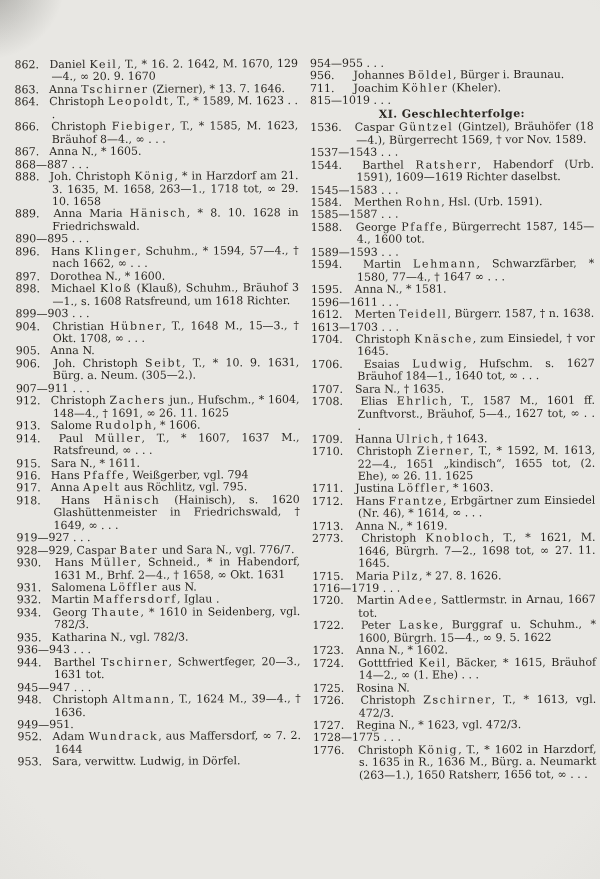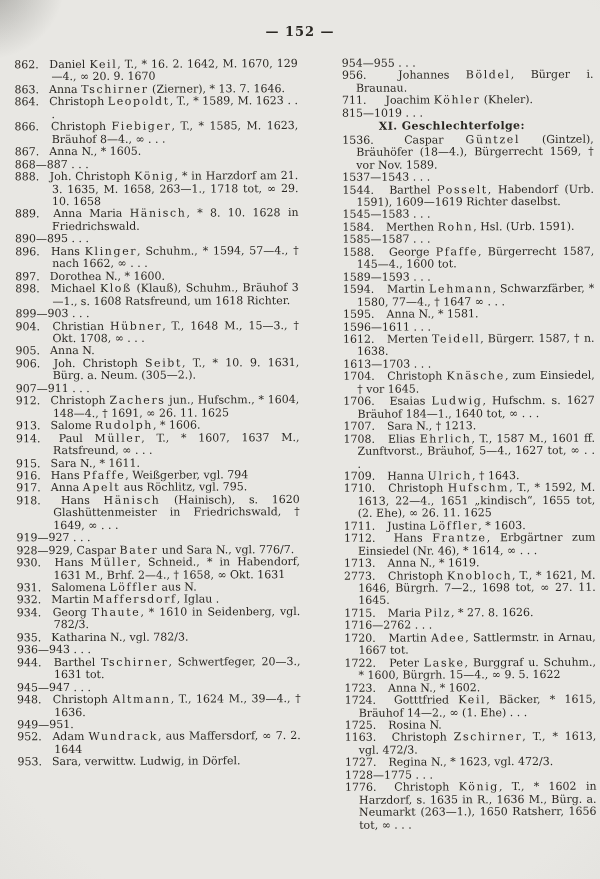--- a/index.html
+++ b/index.html
@@ -26,32 +26,31 @@
   }
   .col{
     flex:1;min-width:0;
     font-size:11px;line-height:12.45px;
     text-align:justify;
     text-rendering:optimizeLegibility;
   }
   .entry{padding-left:37px;text-indent:-37px;}
   .col-right .entry{padding-left:46px;text-indent:-46px;}
   .num{display:inline-block;min-width:31px;text-indent:0;}
-  .col-right .num{min-width:40px;margin-left:32px;}
+  .col-right .num{min-width:40px;}
   .gesperrt{letter-spacing:1.6px;}
   .sec-heading{
     text-align:center;font-weight:bold;letter-spacing:.4px;
     margin:1px 0;text-indent:0;
   }
 </style>
 </head>
 <body>
 
 <div class="page">
-  <div class="pagenum">— 152 —</div>
   <div class="cols">
     <div class="col col-left" id="col-left">
         <div class="entry"><span class="num">862.</span> <span>Daniel <span class="gesperrt">Keil</span>, T., * 16. 2. 1642, M. 1670, 129—4., ∞ 20. 9. 1670</span></div>
         <div class="entry"><span class="num">863.</span> <span>Anna <span class="gesperrt">Tschirner</span> (Zierner), * 13. 7. 1646.</span></div>
         <div class="entry"><span class="num">864.</span> <span>Christoph <span class="gesperrt">Leopoldt</span>, T., * 1589, M. 1623 . . .</span></div>
         <div class="entry"><span class="num">866.</span> <span>Christoph <span class="gesperrt">Fiebiger</span>, T., * 1585, M. 1623, Bräuhof 8—4., ∞ . . .</span></div>
         <div class="entry"><span class="num">867.</span> <span>Anna N., * 1605.</span></div>
         <div class="entry"><span class="num">868—887</span> <span> . . .</span></div>
         <div class="entry"><span class="num">888.</span> <span>Joh. Christoph <span class="gesperrt">König</span>, * in Harzdorf am 21. 3. 1635, M. 1658, 263—1., 1718 tot, ∞ 29. 10. 1658</span></div>
         <div class="entry"><span class="num">889.</span> <span>Anna Maria <span class="gesperrt">Hänisch</span>, * 8. 10. 1628 in Friedrichswald.</span></div>
@@ -87,47 +86,47 @@
         <div class="entry"><span class="num">953.</span> <span>Sara, verwittw. Ludwig, in Dörfel.</span></div>
       </div>
     <div class="col col-right" id="col-right">
         <div class="entry"><span class="num">954—955</span> <span> . . .</span></div>
         <div class="entry"><span class="num">956.</span> <span>Johannes <span class="gesperrt">Böldel</span>, Bürger i. Braunau.</span></div>
         <div class="entry"><span class="num">711.</span> <span>Joachim <span class="gesperrt">Köhler</span> (Kheler).</span></div>
         <div class="entry"><span class="num">815—1019</span> <span> . . .</span></div>
         <div class="sec-heading">XI. Geschlechterfolge:</div>
         <div class="entry"><span class="num">1536.</span> <span>Caspar <span class="gesperrt">Güntzel</span> (Gintzel), Bräuhöfer (18—4.), Bürgerrecht 1569, † vor Nov. 1589.</span></div>
         <div class="entry"><span class="num">1537—1543</span> <span> . . .</span></div>
-        <div class="entry"><span class="num">1544.</span> <span>Barthel <span class="gesperrt">Posselt</span>, Habendorf (Urb. 1591), 1609—1619 Richter daselbst.</span></div>
+        <div class="entry"><span class="num">1544.</span> <span>Barthel <span class="gesperrt">Ratsherr</span>, Habendorf (Urb. 1591), 1609—1619 Richter daselbst.</span></div>
         <div class="entry"><span class="num">1545—1583</span> <span> . . .</span></div>
         <div class="entry"><span class="num">1584.</span> <span>Merthen <span class="gesperrt">Rohn</span>, Hsl. (Urb. 1591).</span></div>
         <div class="entry"><span class="num">1585—1587</span> <span> . . .</span></div>
         <div class="entry"><span class="num">1588.</span> <span>George <span class="gesperrt">Pfaffe</span>, Bürgerrecht 1587, 145—4., 1600 tot.</span></div>
         <div class="entry"><span class="num">1589—1593</span> <span> . . .</span></div>
         <div class="entry"><span class="num">1594.</span> <span>Martin <span class="gesperrt">Lehmann</span>, Schwarzfärber, * 1580, 77—4., † 1647 ∞ . . .</span></div>
         <div class="entry"><span class="num">1595.</span> <span>Anna N., * 1581.</span></div>
         <div class="entry"><span class="num">1596—1611</span> <span> . . .</span></div>
         <div class="entry"><span class="num">1612.</span> <span>Merten <span class="gesperrt">Teidell</span>, Bürgerr. 1587, † n. 1638.</span></div>
         <div class="entry"><span class="num">1613—1703</span> <span> . . .</span></div>
         <div class="entry"><span class="num">1704.</span> <span>Christoph <span class="gesperrt">Knäsche</span>, zum Einsiedel, † vor 1645.</span></div>
         <div class="entry"><span class="num">1706.</span> <span>Esaias <span class="gesperrt">Ludwig</span>, Hufschm. s. 1627 Bräuhof 184—1., 1640 tot, ∞ . . .</span></div>
-        <div class="entry"><span class="num">1707.</span> <span>Sara N., † 1213.</span></div>
+        <div class="entry"><span class="num">1707.</span> <span>Sara N., † 1635.</span></div>
         <div class="entry"><span class="num">1708.</span> <span>Elias <span class="gesperrt">Ehrlich</span>, T., 1587 M., 1601 ff. Zunftvorst., Bräuhof, 5—4., 1627 tot, ∞ . . .</span></div>
         <div class="entry"><span class="num">1709.</span> <span>Hanna <span class="gesperrt">Ulrich</span>, † 1643.</span></div>
-        <div class="entry"><span class="num">1710.</span> <span>Christoph <span class="gesperrt">Hufschm</span>, T., * 1592, M. 1613, 22—4., 1651 „kindisch“, 1655 tot, (2. Ehe), ∞ 26. 11. 1625</span></div>
+        <div class="entry"><span class="num">1710.</span> <span>Christoph <span class="gesperrt">Zierner</span>, T., * 1592, M. 1613, 22—4., 1651 „kindisch“, 1655 tot, (2. Ehe), ∞ 26. 11. 1625</span></div>
         <div class="entry"><span class="num">1711.</span> <span>Justina <span class="gesperrt">Löffler</span>, * 1603.</span></div>
         <div class="entry"><span class="num">1712.</span> <span>Hans <span class="gesperrt">Frantze</span>, Erbgärtner zum Einsiedel (Nr. 46), * 1614, ∞ . . .</span></div>
         <div class="entry"><span class="num">1713.</span> <span>Anna N., * 1619.</span></div>
         <div class="entry"><span class="num">2773.</span> <span>Christoph <span class="gesperrt">Knobloch</span>, T., * 1621, M. 1646, Bürgrh. 7—2., 1698 tot, ∞ 27. 11. 1645.</span></div>
         <div class="entry"><span class="num">1715.</span> <span>Maria <span class="gesperrt">Pilz</span>, * 27. 8. 1626.</span></div>
-        <div class="entry"><span class="num">1716—2762</span> <span> . . .</span></div>
+        <div class="entry"><span class="num">1716—1719</span> <span> . . .</span></div>
         <div class="entry"><span class="num">1720.</span> <span>Martin <span class="gesperrt">Adee</span>, Sattlermstr. in Arnau, 1667 tot.</span></div>
         <div class="entry"><span class="num">1722.</span> <span>Peter <span class="gesperrt">Laske</span>, Burggraf u. Schuhm., * 1600, Bürgrh. 15—4., ∞ 9. 5. 1622</span></div>
         <div class="entry"><span class="num">1723.</span> <span>Anna N., * 1602.</span></div>
         <div class="entry"><span class="num">1724.</span> <span>Gotttfried <span class="gesperrt">Keil</span>, Bäcker, * 1615, Bräuhof 14—2., ∞ (1. Ehe) . . .</span></div>
         <div class="entry"><span class="num">1725.</span> <span>Rosina N.</span></div>
-        <div class="entry"><span class="num">1163.</span> <span>Christoph <span class="gesperrt">Zschirner</span>, T., * 1613, vgl. 472/3.</span></div>
+        <div class="entry"><span class="num">1726.</span> <span>Christoph <span class="gesperrt">Zschirner</span>, T., * 1613, vgl. 472/3.</span></div>
         <div class="entry"><span class="num">1727.</span> <span>Regina N., * 1623, vgl. 472/3.</span></div>
         <div class="entry"><span class="num">1728—1775</span> <span> . . .</span></div>
         <div class="entry"><span class="num">1776.</span> <span>Christoph <span class="gesperrt">König</span>, T., * 1602 in Harzdorf, s. 1635 in R., 1636 M., Bürg. a. Neumarkt (263—1.), 1650 Ratsherr, 1656 tot, ∞ . . .</span></div>
       </div>
   </div>
 </div>
 
 </body></html>

